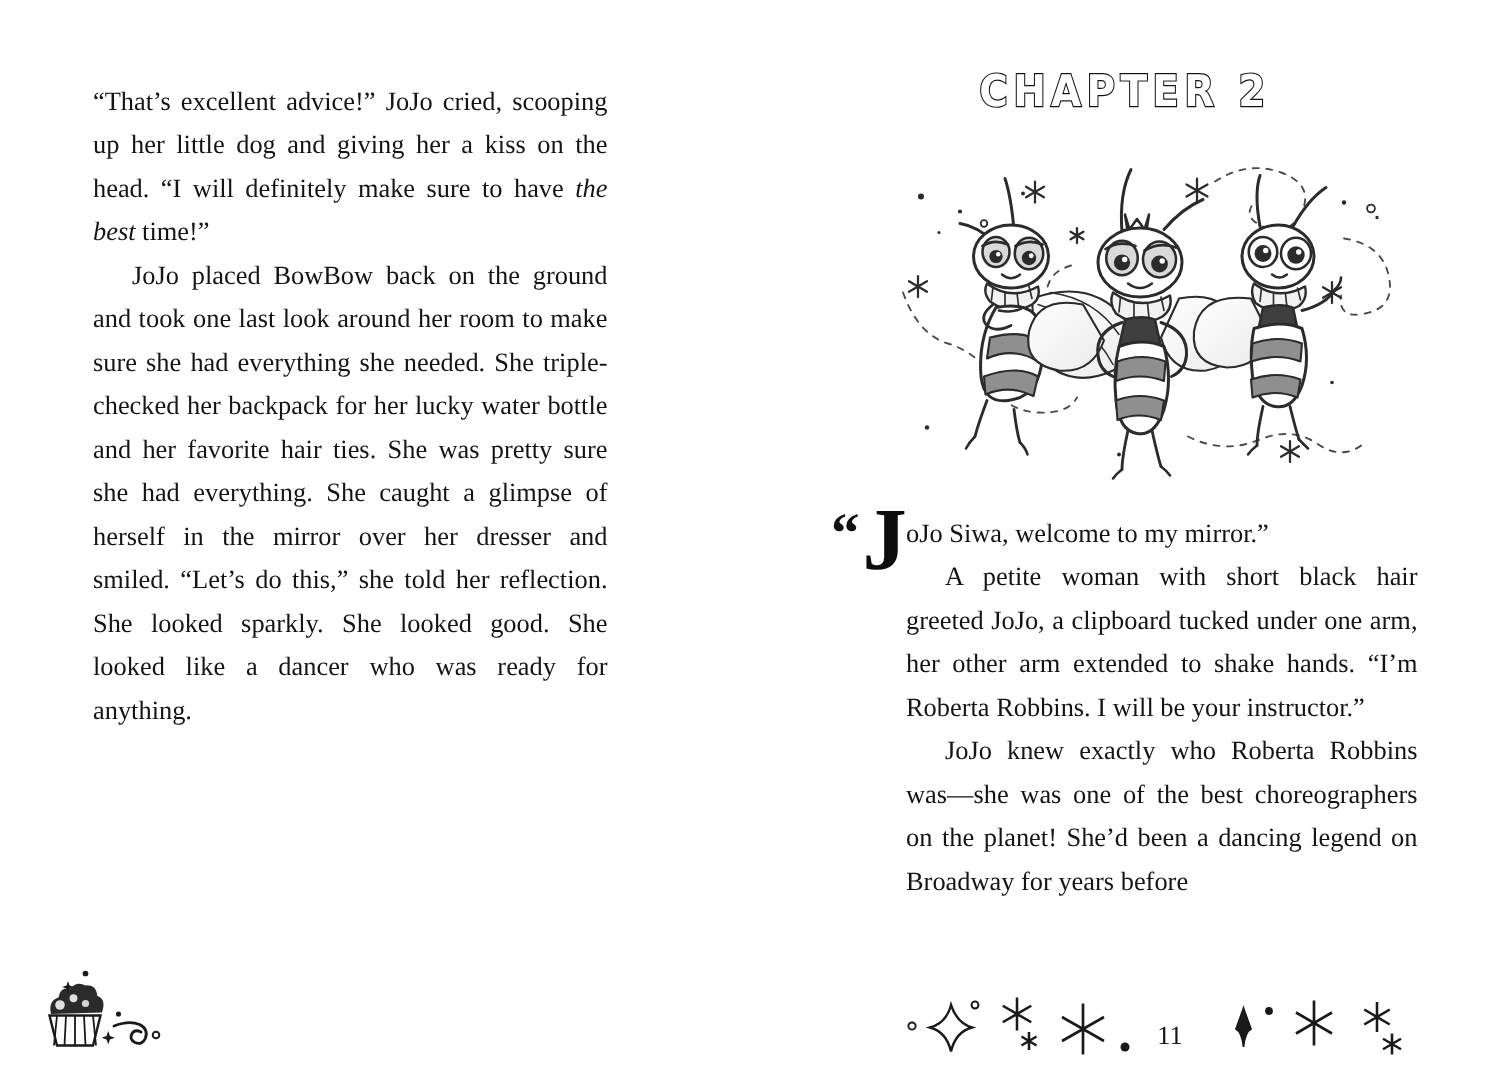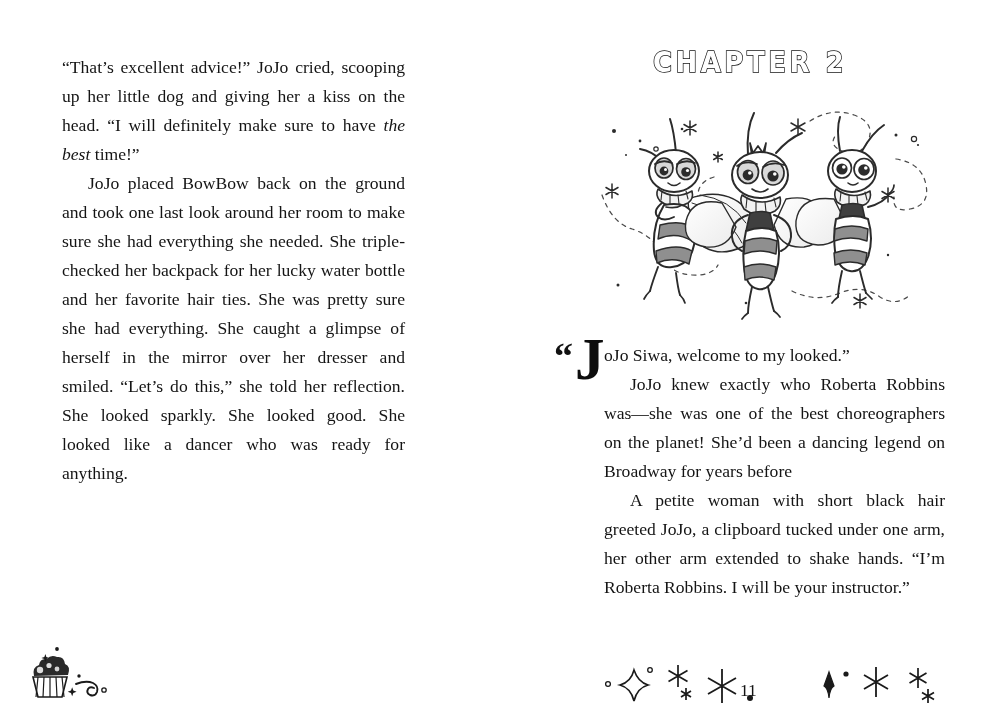--- a/index.html
+++ b/index.html
@@ -111,21 +111,21 @@
   .illustration svg { display: block; width: 100%; height: 100%; }
 
   
   .folio {
     position: absolute;
     bottom: 25px;
     font-size: 17.5px;
     color: #141414;
   }
   .page-left .folio { left: 0; width: 500px; text-align: center; }
-  .page-right .folio { left: 240px; width: 60px; }
+  .page-right .folio { left: 250px; width: 60px; text-align: center; }
 
   
   .ornament-cupcake {
     position: absolute;
     left: 16px;
     bottom: 12px;
     width: 104px;
     height: 68px;
   }
   .ornament-sparkles-right {
@@ -352,28 +352,28 @@
           </g>
         </g>
       </svg>
     </div>
 
     <div class="text-col">
       <div class="dropcap-wrap">
         <span class="dropcap-quote">“</span>
         <span class="dropcap-letter">J</span>
         <p class="para dropcap-first-line">
-          <span>oJo Siwa, welcome to my looked.”</span>
+          <span>oJo Siwa, welcome to my mirror.”</span>
         </p>
       </div>
       <p class="para">
-        <span>JoJo knew exactly who Roberta Robbins was—she was one of the best choreographers on the planet! She’d been a dancing legend on Broadway for years before</span>
+        <span>A petite woman with short black hair greeted JoJo, a clipboard tucked under one arm, her other arm extended to shake hands. “I’m Roberta Robbins. I will be your instructor.”</span>
       </p>
       <p class="para">
-        <span>A petite woman with short black hair greeted JoJo, a clipboard tucked under one arm, her other arm extended to shake hands. “I’m Roberta Robbins. I will be your instructor.”</span>
+        <span>JoJo knew exactly who Roberta Robbins was—she was one of the best choreographers on the planet! She’d been a dancing legend on Broadway for years before</span>
       </p>
     </div>
 
     <div class="folio">11</div>
 
     <div class="ornament-sparkles-right">
       <svg viewBox="0 0 348 62" xmlns="http://www.w3.org/2000/svg">
         <g fill="#1a1a1a" stroke="#1a1a1a">
 
           <circle cx="10" cy="28" r="2.4" fill="none" stroke-width="1.3"></circle>

